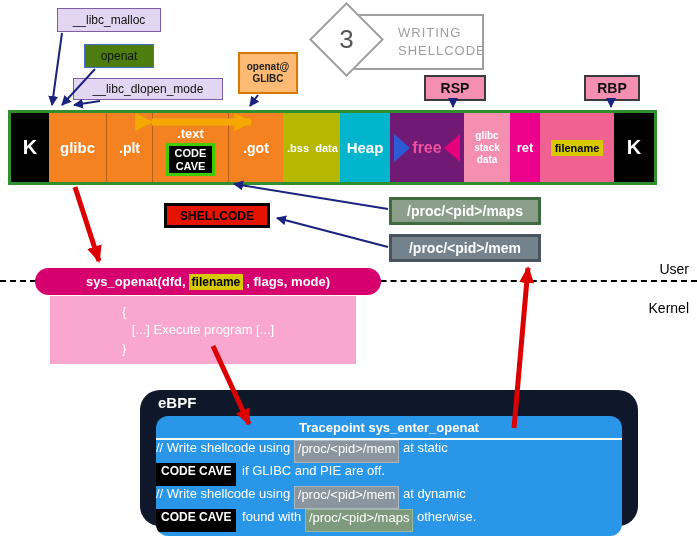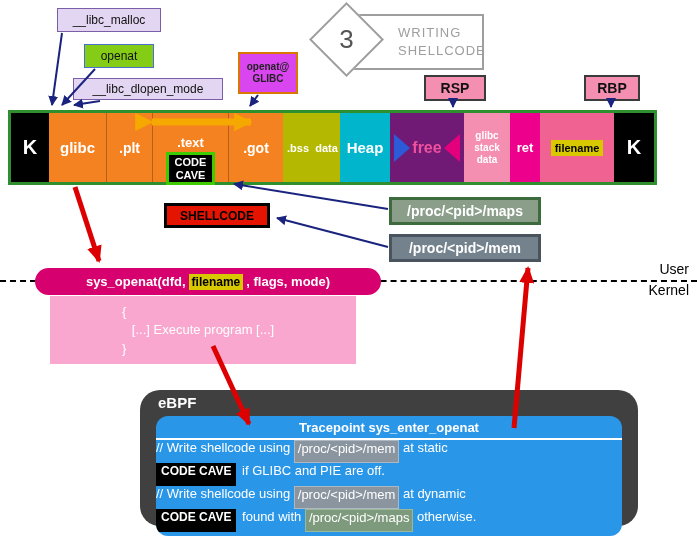--- a/index.html
+++ b/index.html
@@ -4,23 +4,23 @@
 <style>
   * { margin:0; padding:0; box-sizing:border-box; }
   html,body { background:#fff; }
   body { font-family:"Liberation Sans", sans-serif; }
   .stage { position:relative; width:697px; height:553px; background:#fff; overflow:hidden; }
 
   
   .toplabel { position:absolute; display:flex; align-items:center; justify-content:center;
               font-size:12px; color:#111; z-index:2; background:#e3d6f2; border:1px solid #7b5ea7; }
   .lbl-malloc { left:57px; top:8px; width:104px; height:24px; }
-  .lbl-openat { left:84px; top:44px; width:70px; height:24px; background:#84cc16; border-color:#4a6fd0; }
+  .lbl-openat { left:84px; top:44px; width:70px; height:24px; background:#4d7c0f; border-color:#4a6fd0; }
   .lbl-dlopen { left:73px; top:78px; width:150px; height:22px; }
-  .lbl-openat-glibc { left:238px; top:52px; width:60px; height:42px; background:#d946ef; border:2px solid #d97800;
+  .lbl-openat-glibc { left:238px; top:52px; width:60px; height:42px; background:#fdba74; border:2px solid #d97800;
                       flex-direction:column; font-size:10px; font-weight:bold; color:#222; line-height:1.2; }
 
   
   .step-box { position:absolute; left:346px; top:14px; width:138px; height:56px; border:2px solid #9e9e9e;
               background:#fff; z-index:2; display:flex; flex-direction:column; justify-content:center;
               padding-left:50px; color:#9e9e9e; font-size:13px; letter-spacing:1px; line-height:1.35; }
   .diamond { position:absolute; left:320px; top:13px; width:53px; height:53px; background:#fff;
              border:2px solid #9e9e9e; transform:rotate(45deg); z-index:3; }
   .diamond-num { position:absolute; left:320px; top:13px; width:53px; height:53px; display:flex;
                  align-items:center; justify-content:center; font-size:26px; color:#555; z-index:4; }
@@ -32,21 +32,21 @@
   .reg-rbp { left:584px; width:56px; }
 
   
   .bar { position:absolute; left:8px; top:110px; width:649px; height:75px; border:3px solid #2f8f2f;
          display:flex; z-index:2; background:#fff; }
   .seg { height:100%; display:flex; align-items:center; justify-content:center; color:#fff; font-weight:bold; }
   .seg-k      { width:38px; background:#000; font-size:20px; }
   .seg-glibc  { width:58px; background:#f58220; font-size:15px; border-right:1px solid rgba(0,0,0,.25); }
   .seg-plt    { width:46px; background:#f58220; font-size:14px; border-right:1px solid rgba(0,0,0,.25); }
   .seg-text   { width:76px; background:#f58220; flex-direction:column; justify-content:flex-start;
-                padding-top:22px; font-size:13px; border-right:1px solid rgba(0,0,0,.25); }
+                padding-top:13px; font-size:13px; border-right:1px solid rgba(0,0,0,.25); }
   .cave { margin-top:2px; background:#000; border:3px solid #3ecc00; color:#fff; font-size:11px;
           line-height:1.15; padding:1px 6px; text-align:center; font-weight:bold; }
   .seg-got    { width:54px; background:#f58220; font-size:14px; }
   .seg-bss    { width:30px; background:#b5b800; font-size:11px; }
   .seg-data   { width:27px; background:#b5b800; font-size:11px; }
   .seg-heap   { width:50px; background:#00b5cc; font-size:15px; }
   .seg-free   { width:74px; background:#701a75; color:#f0519e; font-size:16px; gap:2px; }
   .chev-r { width:0; height:0; border-top:14px solid transparent; border-bottom:14px solid transparent;
             border-left:16px solid #2d5bd8; }
   .chev-l { width:0; height:0; border-top:14px solid transparent; border-bottom:14px solid transparent;
@@ -63,35 +63,35 @@
                display:flex; align-items:center; justify-content:center; z-index:2; }
   .proc { position:absolute; left:389px; width:152px; height:28px; display:flex; align-items:center;
           justify-content:center; color:#fff; font-weight:bold; font-size:14px; z-index:2; }
   .proc-maps { top:197px; background:#8a9e8a; border:3px solid #3d6b3d; }
   .proc-mem  { top:234px; background:#74828e; border:3px solid #4a545e; }
 
   
   .divider { position:absolute; left:0; top:280px; width:697px; border-top:2px dashed #000; z-index:0; }
   .side-label { position:absolute; right:6px; font-size:14px; color:#000; z-index:1; background:#fff; padding:0 2px; }
   .lbl-user { top:261px; }
-  .lbl-kernel { top:282px;margin-left:41px; }
+  .lbl-kernel { top:300px;margin-left:41px; }
 
   
   .pill { position:absolute; left:35px; top:268px; width:346px; height:27px; background:#d6006e;
           border-radius:14px; display:flex; align-items:center; justify-content:center;
           color:#fff; font-weight:bold; font-size:13px; z-index:3; }
   .pill .chip { background:#d8c800; color:#000; padding:1px 3px; margin:0 3px; font-size:12px; }
   .prog { position:absolute; left:50px; top:296px; width:306px; height:68px; background:#f9a7cf;
           color:#fff; font-size:13px; z-index:1; display:flex; flex-direction:column;
           justify-content:space-around; padding:6px 0; }
   .prog .brace { margin-left:72px; }
   .prog .body { text-align:center; }
 
   
-  .ebpf { position:absolute; left:140px; top:390px; width:498px; height:136px; background:#404040;
+  .ebpf { position:absolute; left:140px; top:390px; width:498px; height:136px; background:#0f172a;
           border-radius:20px; z-index:1;text-decoration:underline; }
   .ebpf-label { position:absolute; left:18px; top:4px; color:#fff; font-weight:bold; font-size:15px; }
   .ebpf-inner { position:absolute; left:16px; top:26px; width:466px; height:120px; background:#2a96e8;
                 border-radius:12px; color:#fff; font-size:13px; overflow:hidden; }
   .ebpf-title { height:24px; display:flex; align-items:center; justify-content:center; font-weight:bold;
                 border-bottom:2px solid #fff; }
   .ebpf-line { height:23px; display:flex; padding-left:0; white-space:pre; }
   .hl-mem  { background:#8a95a0; border:1px solid #aeb8c2; padding:0 3px; }
   .hl-maps { background:#7d9a7d; border:1px solid #9ab89a; padding:0 3px; }
   .hl-cave { background:#000; color:#fff; padding:1px 5px; font-size:12px; font-weight:bold; margin-right:2px; }

